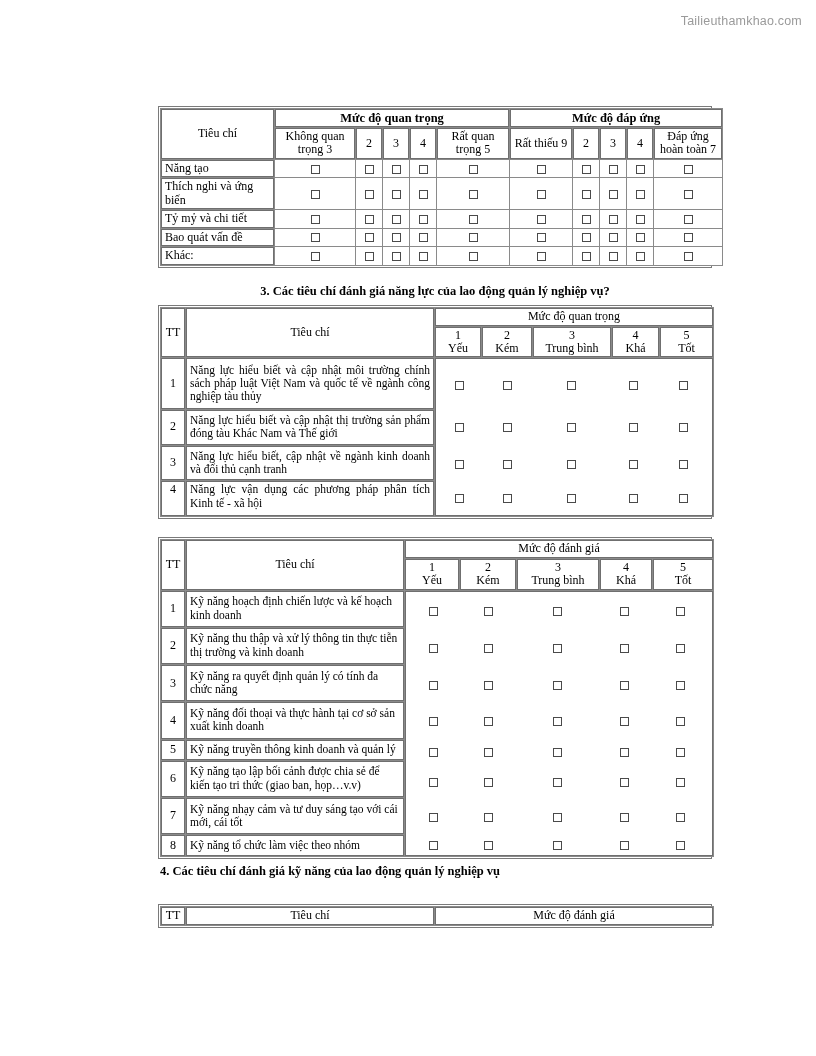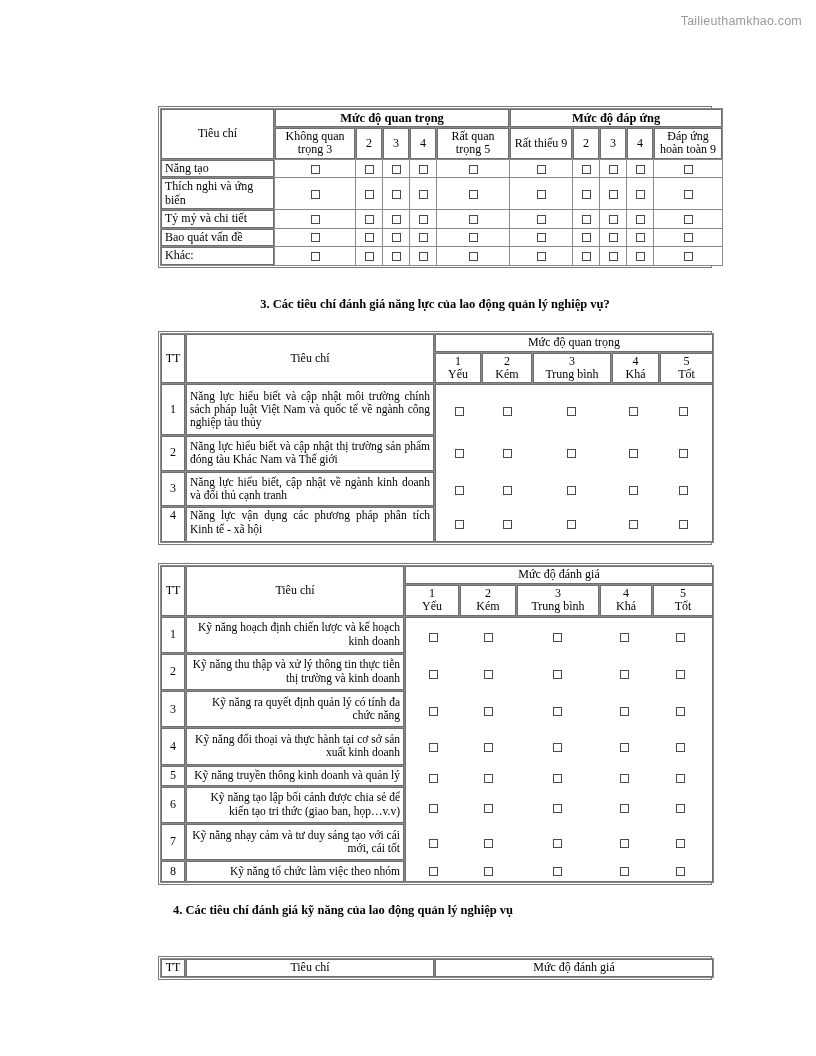--- a/index.html
+++ b/index.html
@@ -58,39 +58,39 @@
     width:7px;height:7px;
     border:1.6px solid #4a4a4a;
     background:#fff;
     vertical-align:middle;
   }
 
   
   .sect{
     font-weight:bold;
     font-size:12.5px;
-    margin:15px;
+    margin:2px;
     line-height:1.25;
   }
   .sect.center{text-align:center;}
   .sp14{height:14px;}
   .sp18{height:18px;}
 
   
   #t1 td{height:13px;}
   #t1 .crit{text-align:left;padding-left:3px;font-size:12px;}
   #t1 .grp{font-weight:bold;text-align:center;font-size:12.5px;}
 
   
   #t2 .critcell{text-align:justify;text-align-last:left;font-size:11.5px;line-height:1.15;padding:1px 3px;}
   #t2 .numcell{text-align:center;font-size:12px;}
   #t2 .ratezone{border:1px solid #6f6f6f;background:#fff;}
 
   
-  #t3 .critcell{text-align:right;font-size:11.5px;line-height:1.18;padding:1px 3px;}
+  #t3 .critcell{text-align:left;font-size:11.5px;line-height:1.18;padding:1px 3px;}
   #t3 .numcell{text-align:center;font-size:12px;}
 
   .rate-row{display:flex;}
   .rate-row > div{text-align:center;}
 </style>
 </head>
 <body>
 
 <div class="watermark">Tailieuthamkhao.com</div>
 
@@ -122,21 +122,21 @@
       <tr>
         <td class="hd">Không quan trọng 3</td>
         <td class="hd">2</td>
         <td class="hd">3</td>
         <td class="hd">4</td>
         <td class="hd">Rất quan trọng 5</td>
         <td class="hd">Rất thiếu 9</td>
         <td class="hd">2</td>
         <td class="hd">3</td>
         <td class="hd">4</td>
-        <td class="hd">Đáp ứng hoàn toàn 9</td>
+        <td class="hd">Đáp ứng hoàn toàn 7</td>
       </tr>
 
       <tr>
         <td class="crit">Năng tạo</td>
         <td class="ctr nb"><span class="cb"></span></td>
         <td class="ctr nb"><span class="cb"></span></td>
         <td class="ctr nb"><span class="cb"></span></td>
         <td class="ctr nb"><span class="cb"></span></td>
         <td class="ctr nb"><span class="cb"></span></td>
         <td class="ctr nb"><span class="cb"></span></td>

